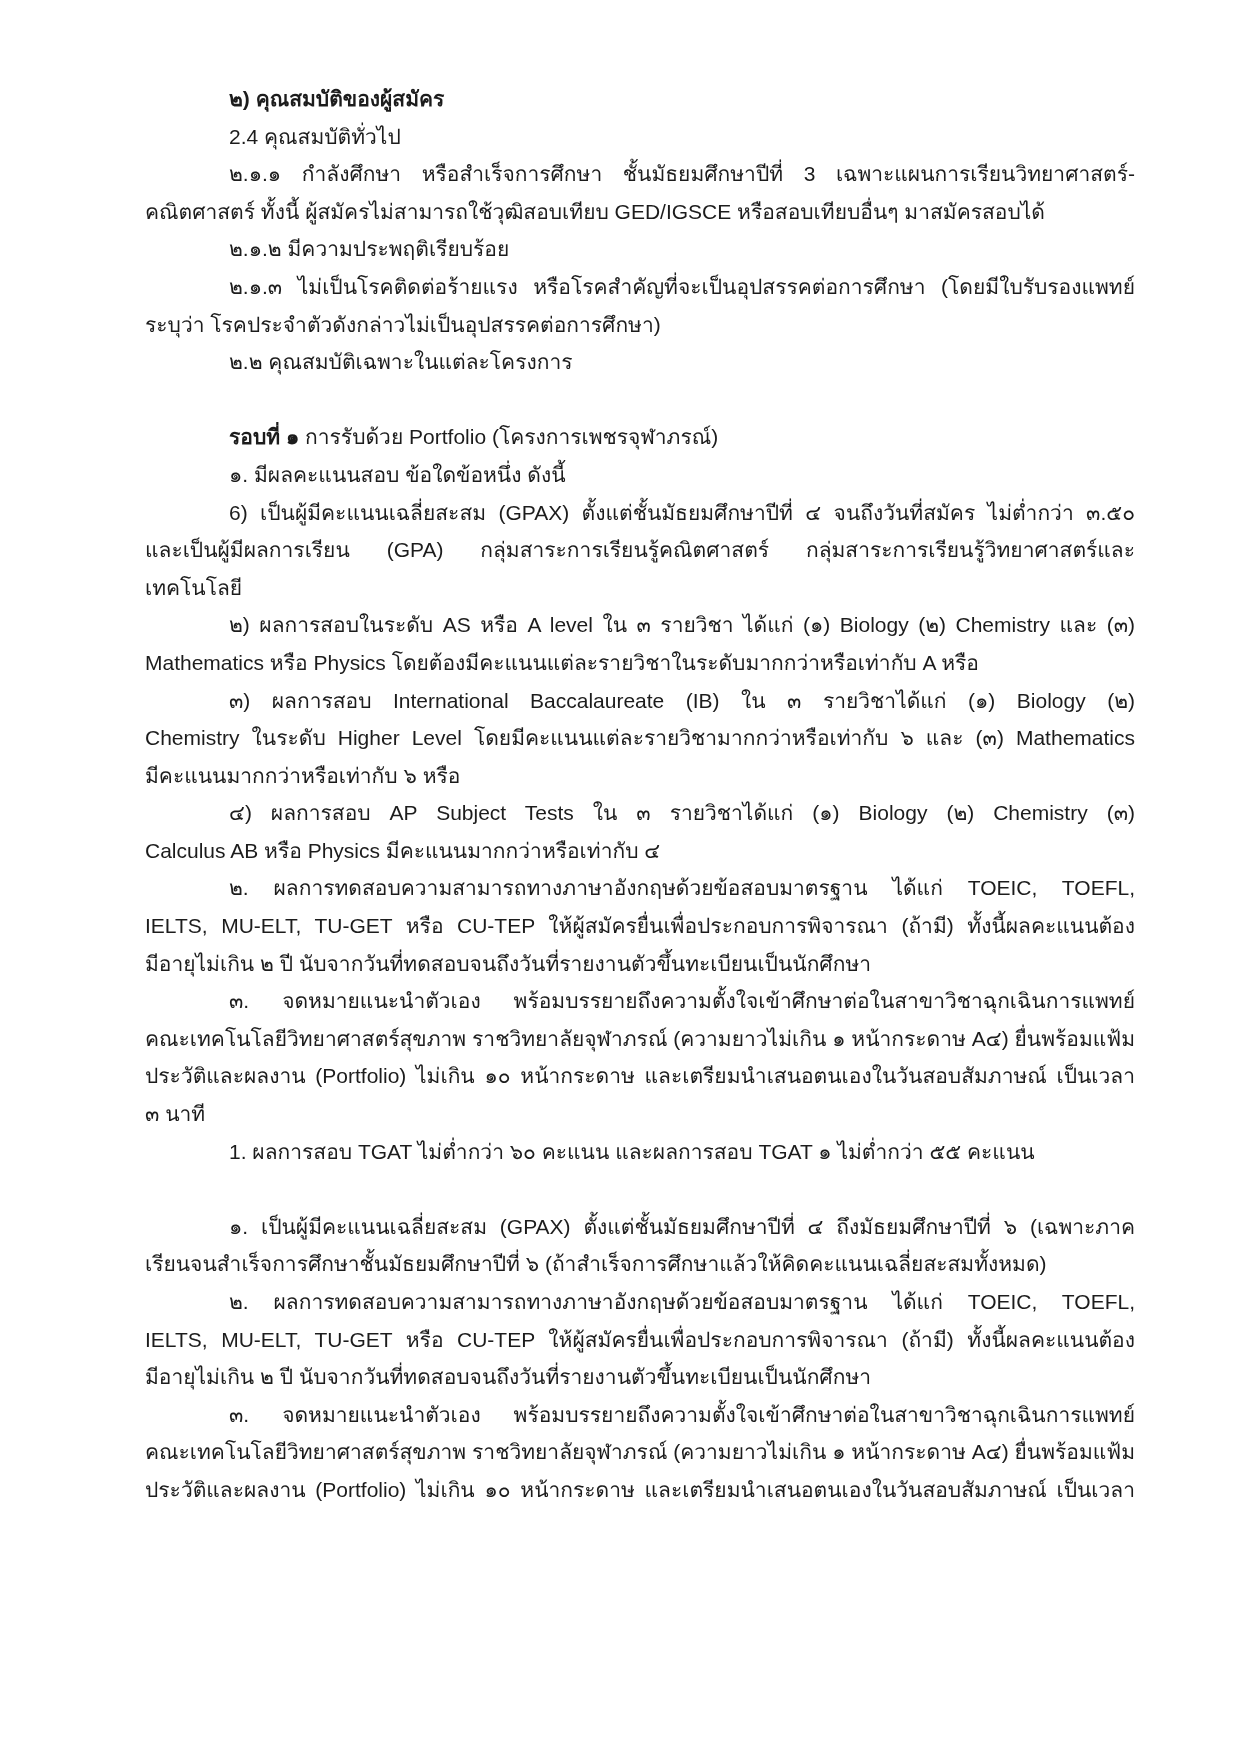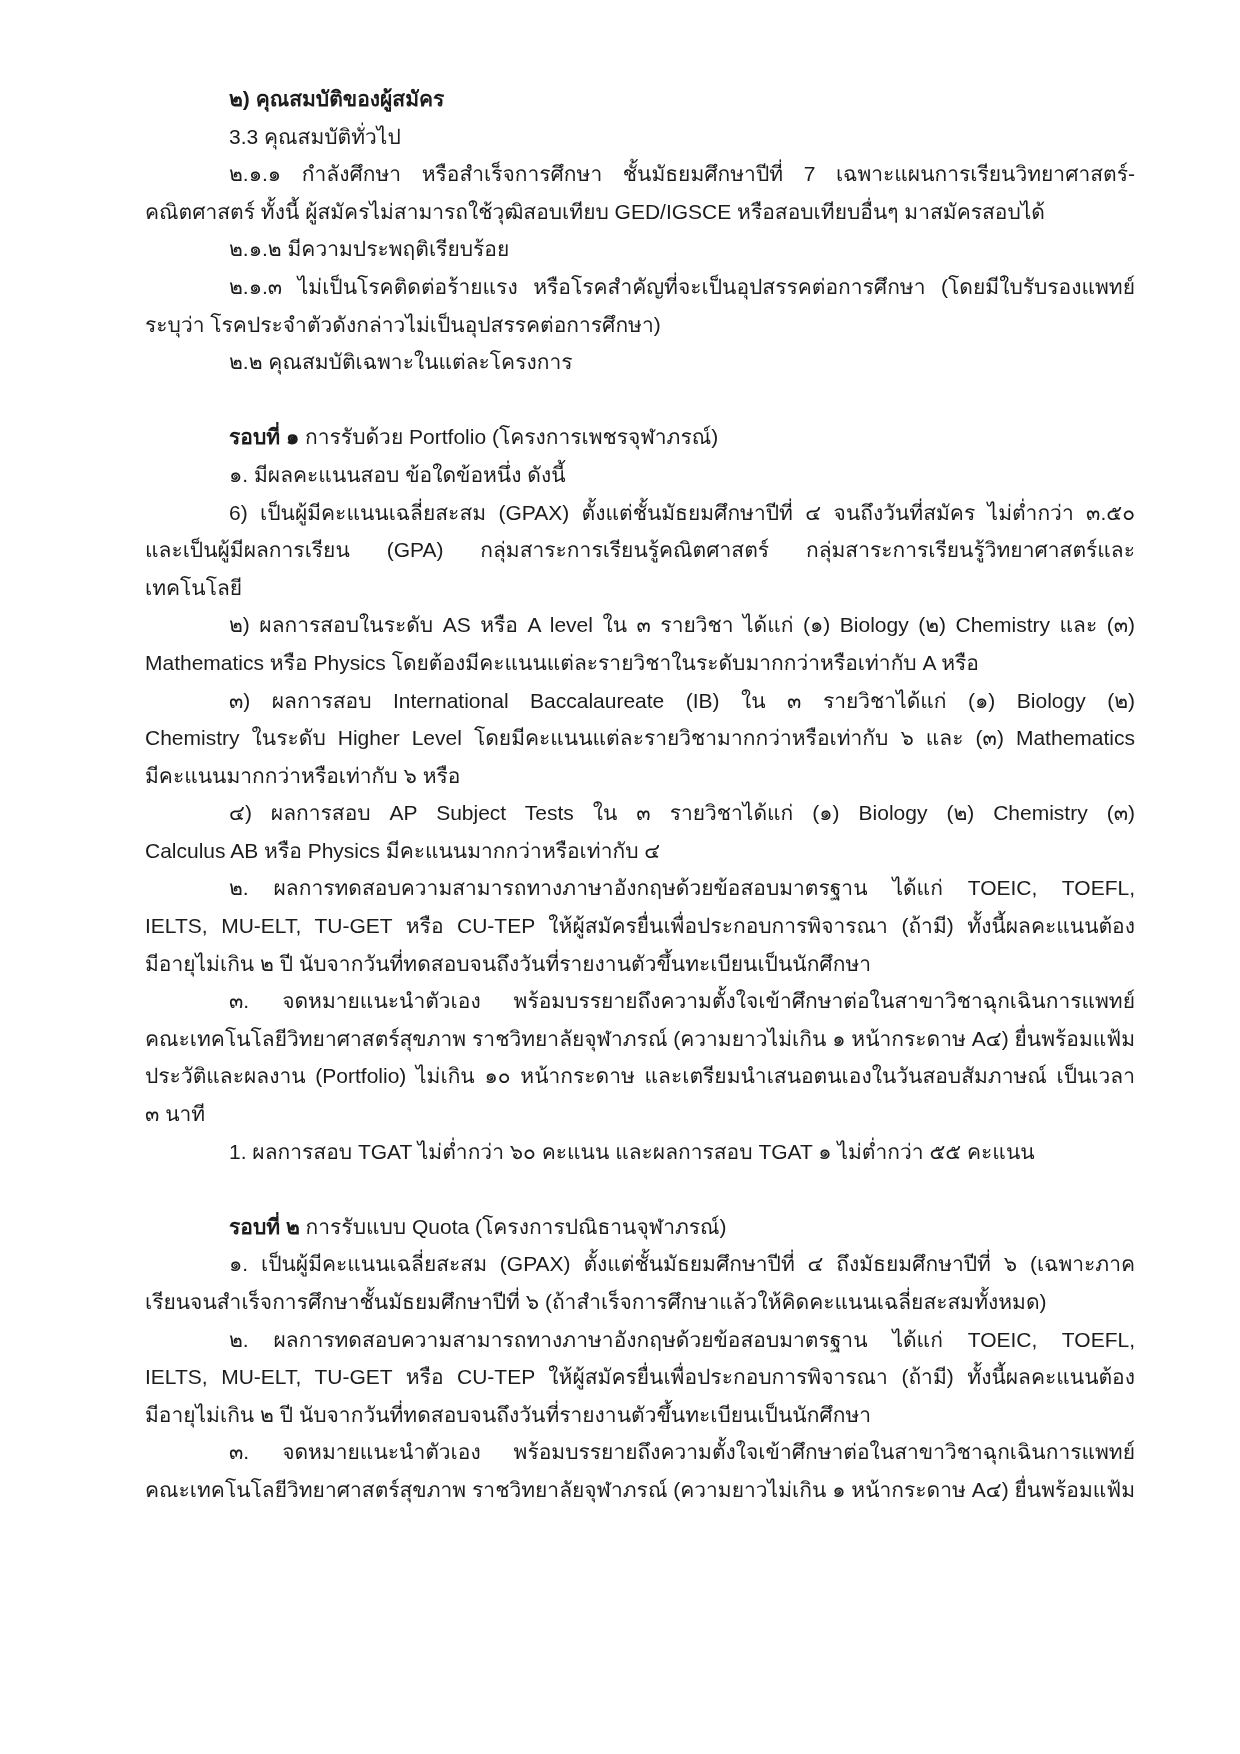--- a/index.html
+++ b/index.html
@@ -32,22 +32,22 @@
   .line.jl { text-align: justify; text-align-last: justify; }
   .line.sp { height: 37.6px; }
   .line b { font-weight: bold; text-align: center; }
 </style>
 </head>
 <body>
 
 <div class="page">
   <div class="doc-body">
       <div class="line indent" style="font-weight: bold;">๒) คุณสมบัติของผู้สมัคร</div>
-      <div class="line indent">3.3 คุณสมบัติทั่วไป</div>
-      <div class="line indent jl">๒.๑.๑ กำลังศึกษา หรือสำเร็จการศึกษา ชั้นมัธยมศึกษาปีที่ 7 เฉพาะแผนการเรียนวิทยาศาสตร์-</div>
+      <div class="line indent">2.4 คุณสมบัติทั่วไป</div>
+      <div class="line indent jl">๒.๑.๑ กำลังศึกษา หรือสำเร็จการศึกษา ชั้นมัธยมศึกษาปีที่ 3 เฉพาะแผนการเรียนวิทยาศาสตร์-</div>
       <div class="line">คณิตศาสตร์ ทั้งนี้ ผู้สมัครไม่สามารถใช้วุฒิสอบเทียบ GED/IGSCE หรือสอบเทียบอื่นๆ มาสมัครสอบได้</div>
       <div class="line indent">๒.๑.๒ มีความประพฤติเรียบร้อย</div>
       <div class="line indent jl">๒.๑.๓ ไม่เป็นโรคติดต่อร้ายแรง หรือโรคสำคัญที่จะเป็นอุปสรรคต่อการศึกษา (โดยมีใบรับรองแพทย์</div>
       <div class="line">ระบุว่า โรคประจำตัวดังกล่าวไม่เป็นอุปสรรคต่อการศึกษา)</div>
       <div class="line indent">๒.๒ คุณสมบัติเฉพาะในแต่ละโครงการ</div>
       <div class="line sp"></div>
       <div class="line indent"><b>รอบที่ ๑</b><span> การรับด้วย Portfolio (โครงการเพชรจุฬาภรณ์)</span></div>
       <div class="line indent">๑. มีผลคะแนนสอบ ข้อใดข้อหนึ่ง ดังนี้</div>
       <div class="line indent jl">6) เป็นผู้มีคะแนนเฉลี่ยสะสม (GPAX) ตั้งแต่ชั้นมัธยมศึกษาปีที่ ๔ จนถึงวันที่สมัคร ไม่ต่ำกว่า ๓.๕๐</div>
       <div class="line jl">และเป็นผู้มีผลการเรียน (GPA) กลุ่มสาระการเรียนรู้คณิตศาสตร์ กลุ่มสาระการเรียนรู้วิทยาศาสตร์และเทคโนโลยี</div>
@@ -60,21 +60,20 @@
       <div class="line">Calculus AB หรือ Physics มีคะแนนมากกว่าหรือเท่ากับ ๔</div>
       <div class="line indent jl">๒. ผลการทดสอบความสามารถทางภาษาอังกฤษด้วยข้อสอบมาตรฐาน ได้แก่ TOEIC, TOEFL,</div>
       <div class="line jl">IELTS, MU-ELT, TU-GET หรือ CU-TEP ให้ผู้สมัครยื่นเพื่อประกอบการพิจารณา (ถ้ามี) ทั้งนี้ผลคะแนนต้อง</div>
       <div class="line">มีอายุไม่เกิน ๒ ปี นับจากวันที่ทดสอบจนถึงวันที่รายงานตัวขึ้นทะเบียนเป็นนักศึกษา</div>
       <div class="line indent jl">๓. จดหมายแนะนำตัวเอง พร้อมบรรยายถึงความตั้งใจเข้าศึกษาต่อในสาขาวิชาฉุกเฉินการแพทย์</div>
       <div class="line jl">คณะเทคโนโลยีวิทยาศาสตร์สุขภาพ ราชวิทยาลัยจุฬาภรณ์ (ความยาวไม่เกิน ๑ หน้ากระดาษ A๔) ยื่นพร้อมแฟ้ม</div>
       <div class="line jl">ประวัติและผลงาน (Portfolio) ไม่เกิน ๑๐ หน้ากระดาษ และเตรียมนำเสนอตนเองในวันสอบสัมภาษณ์ เป็นเวลา</div>
       <div class="line">๓ นาที</div>
       <div class="line indent">1. ผลการสอบ TGAT ไม่ต่ำกว่า ๖๐ คะแนน และผลการสอบ TGAT ๑ ไม่ต่ำกว่า ๕๕ คะแนน</div>
       <div class="line sp"></div>
-      <div class="line indent"><b>รอบที่ ๒</b><span> การรับแบบ Quota (โครงการปณิธานจุฬาภรณ์)</span></div>
       <div class="line indent jl">๑. เป็นผู้มีคะแนนเฉลี่ยสะสม (GPAX) ตั้งแต่ชั้นมัธยมศึกษาปีที่ ๔ ถึงมัธยมศึกษาปีที่ ๖ (เฉพาะภาค</div>
       <div class="line">เรียนจนสำเร็จการศึกษาชั้นมัธยมศึกษาปีที่ ๖ (ถ้าสำเร็จการศึกษาแล้วให้คิดคะแนนเฉลี่ยสะสมทั้งหมด)</div>
       <div class="line indent jl">๒. ผลการทดสอบความสามารถทางภาษาอังกฤษด้วยข้อสอบมาตรฐาน ได้แก่ TOEIC, TOEFL,</div>
       <div class="line jl">IELTS, MU-ELT, TU-GET หรือ CU-TEP ให้ผู้สมัครยื่นเพื่อประกอบการพิจารณา (ถ้ามี) ทั้งนี้ผลคะแนนต้อง</div>
       <div class="line">มีอายุไม่เกิน ๒ ปี นับจากวันที่ทดสอบจนถึงวันที่รายงานตัวขึ้นทะเบียนเป็นนักศึกษา</div>
       <div class="line indent jl">๓. จดหมายแนะนำตัวเอง พร้อมบรรยายถึงความตั้งใจเข้าศึกษาต่อในสาขาวิชาฉุกเฉินการแพทย์</div>
       <div class="line jl">คณะเทคโนโลยีวิทยาศาสตร์สุขภาพ ราชวิทยาลัยจุฬาภรณ์ (ความยาวไม่เกิน ๑ หน้ากระดาษ A๔) ยื่นพร้อมแฟ้ม</div>
       <div class="line jl">ประวัติและผลงาน (Portfolio) ไม่เกิน ๑๐ หน้ากระดาษ และเตรียมนำเสนอตนเองในวันสอบสัมภาษณ์ เป็นเวลา</div>
       <div class="line">๓ นาที</div>
     </div>

